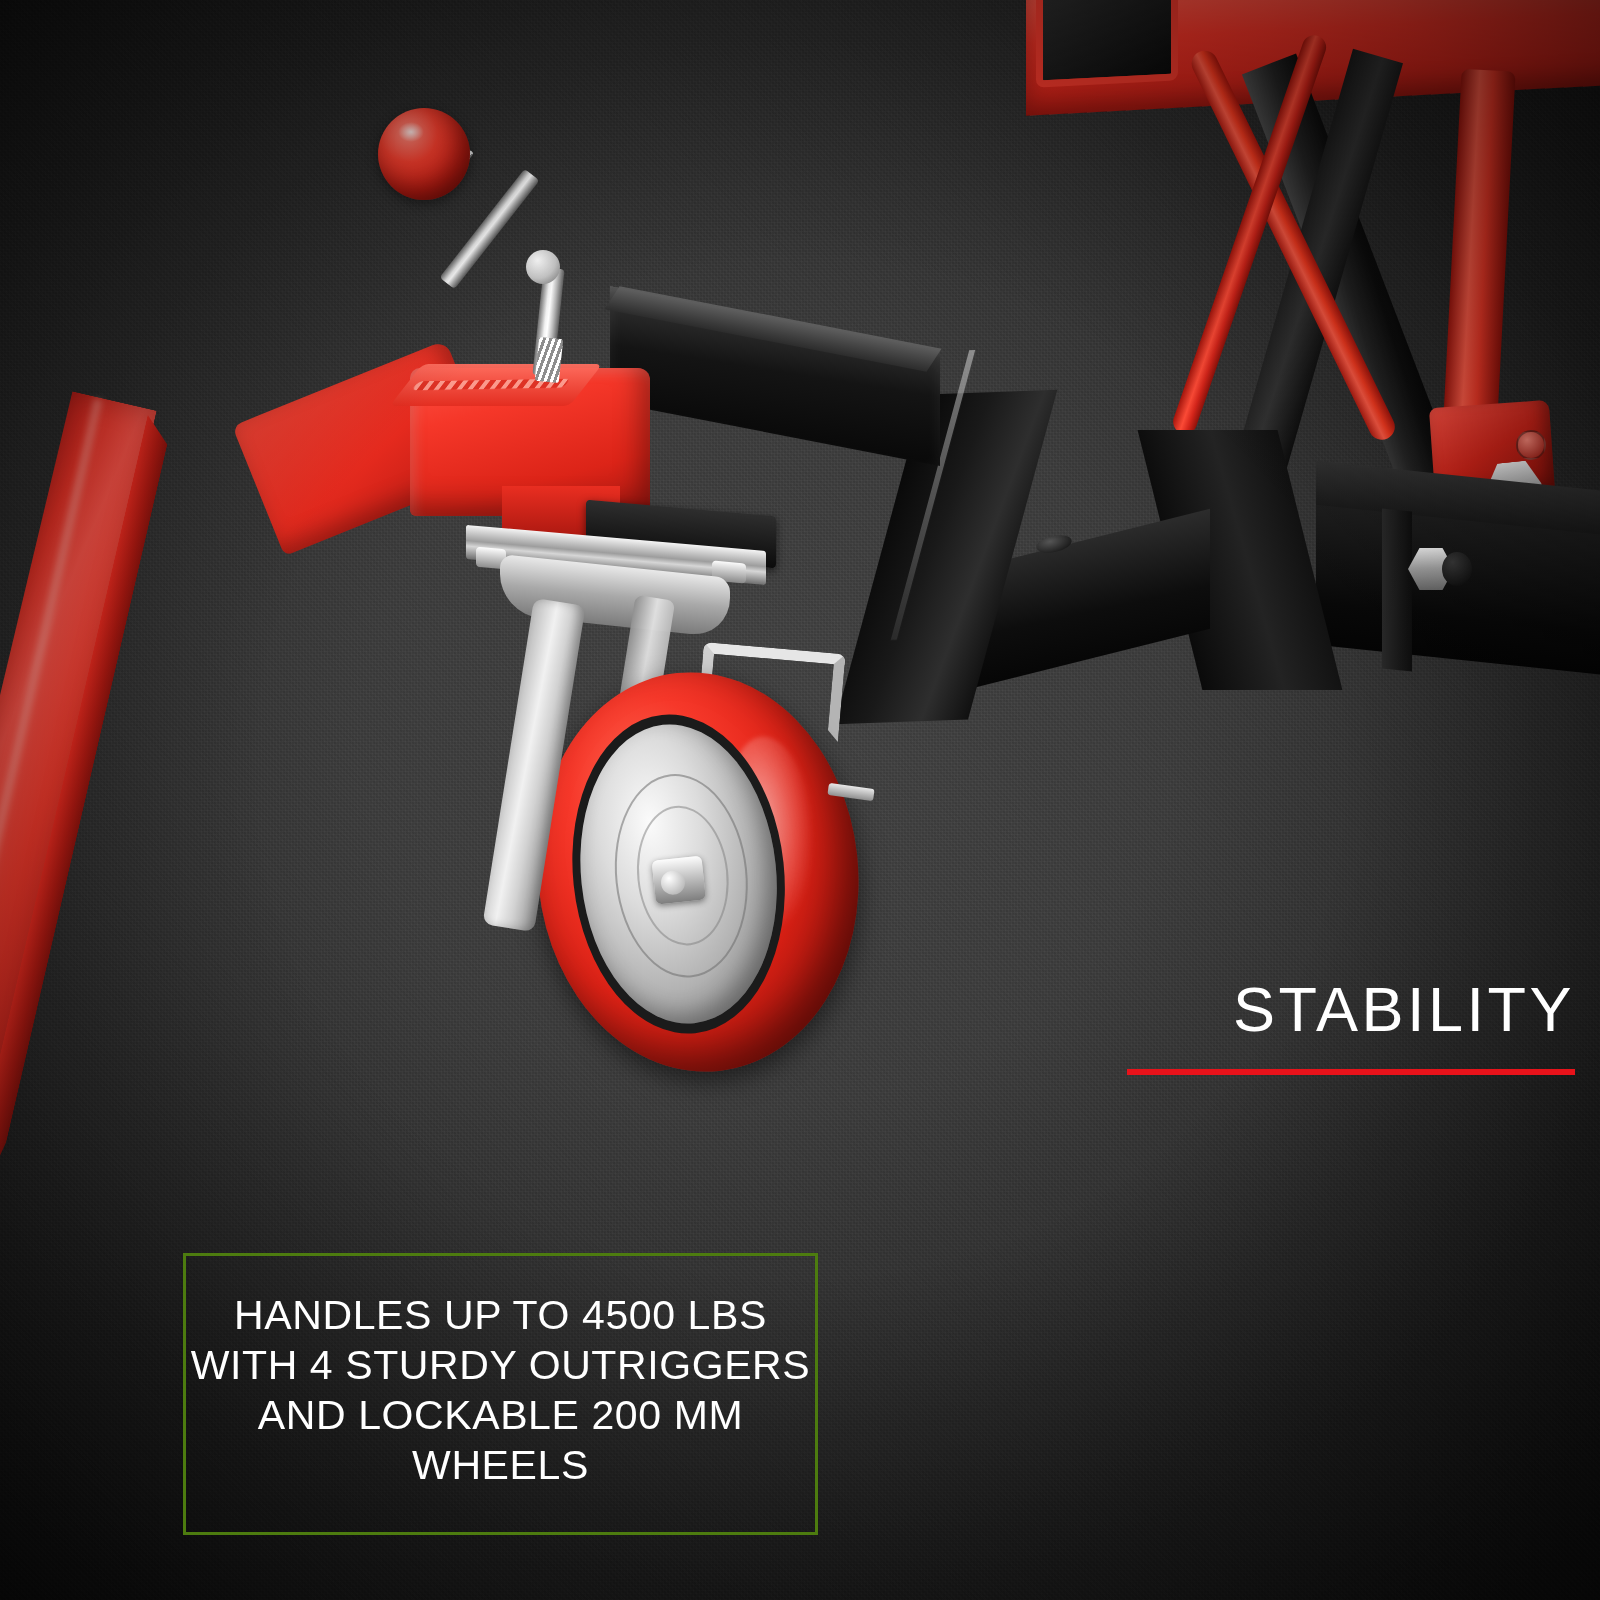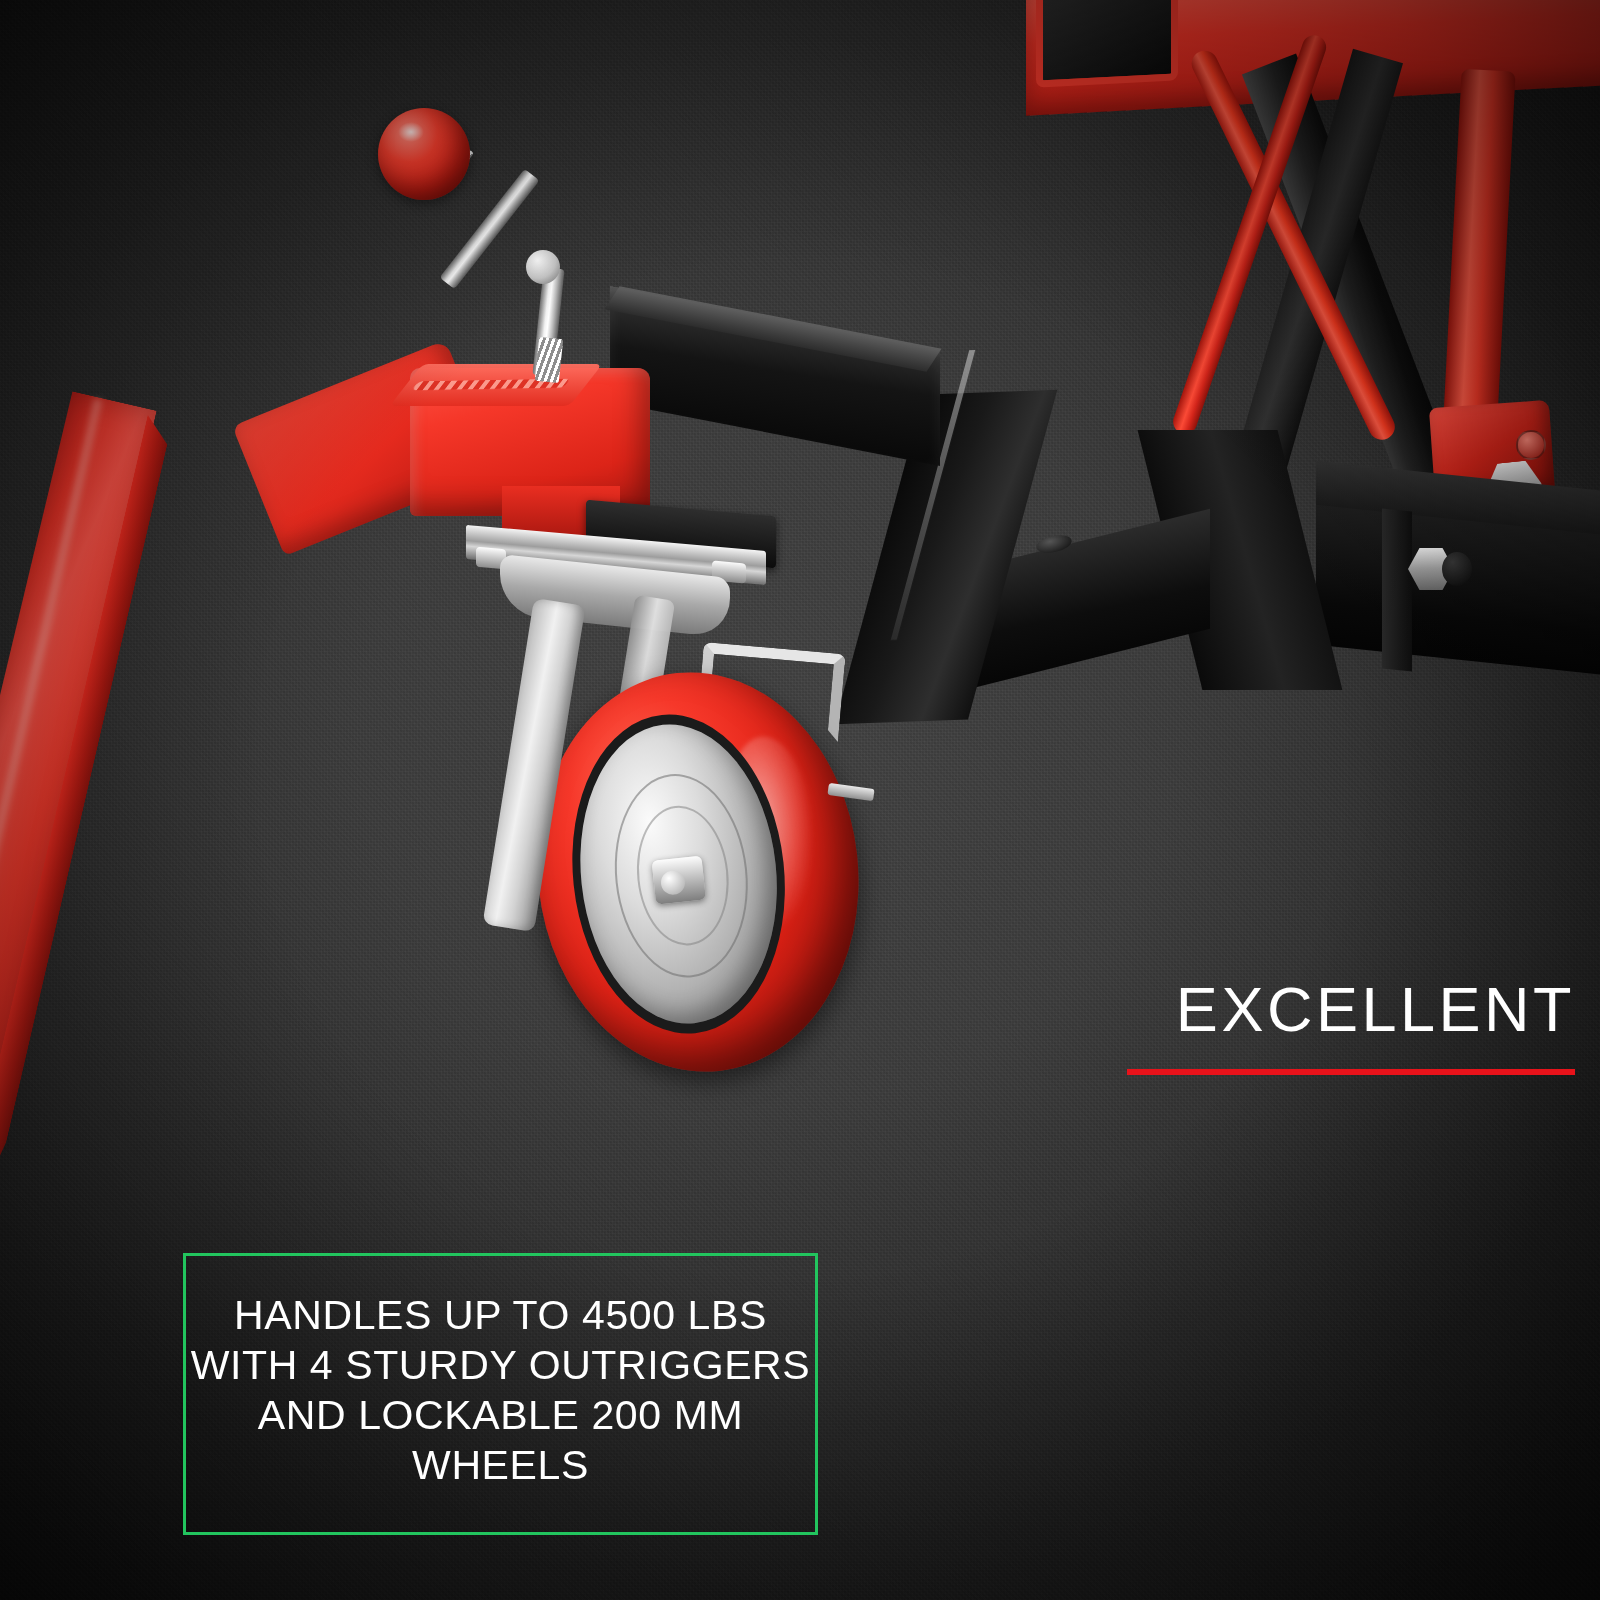--- a/index.html
+++ b/index.html
@@ -417,21 +417,21 @@
     margin-top:26px;
     margin-left:auto;
     width:448px;height:6px;
     background:#e8121a;
   }
 
   
   .caption{
     position:absolute;left:183px;top:1253px;
     width:635px;height:282px;
-    border:3px solid #22c55e;
+    border:3px solid #4d7c0f;
     box-sizing:border-box;
     display:flex;align-items:flex-start;justify-content:center;
   }
   .caption-text{
     margin-top:34px;
     color:#ffffff;
     font-size:41px;
     line-height:50px;
     font-weight:300;
     letter-spacing:.6px;
@@ -519,21 +519,21 @@
       <div class="w-bolt-c"></div>
     </div>
 
     <div class="fork-legA"></div>
     <div class="fork-pin"></div>
   </div>
 
   <div class="bg-vig"></div>
 
   <div class="headline">
-    <div class="hl-1">EXCELLENT</div>
+    <div class="hl-1">STABILITY</div>
     <div class="hl-rule"></div>
   </div>
 
   <div class="caption">
     <div class="caption-text">HANDLES UP TO 4500 LBS
 WITH 4 STURDY OUTRIGGERS
 AND LOCKABLE 200 MM
 WHEELS</div>
   </div>
 

